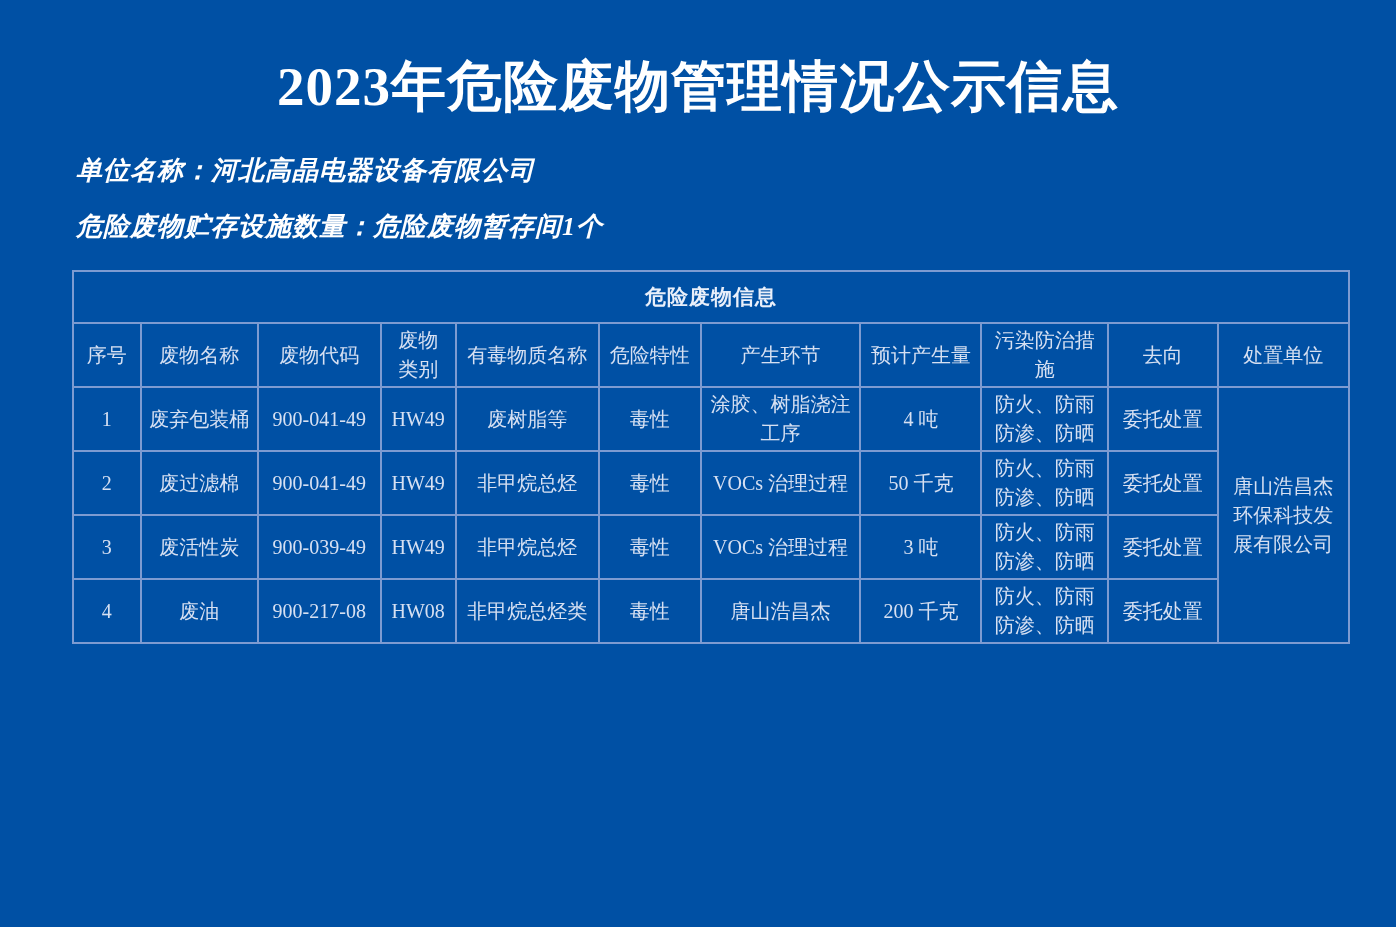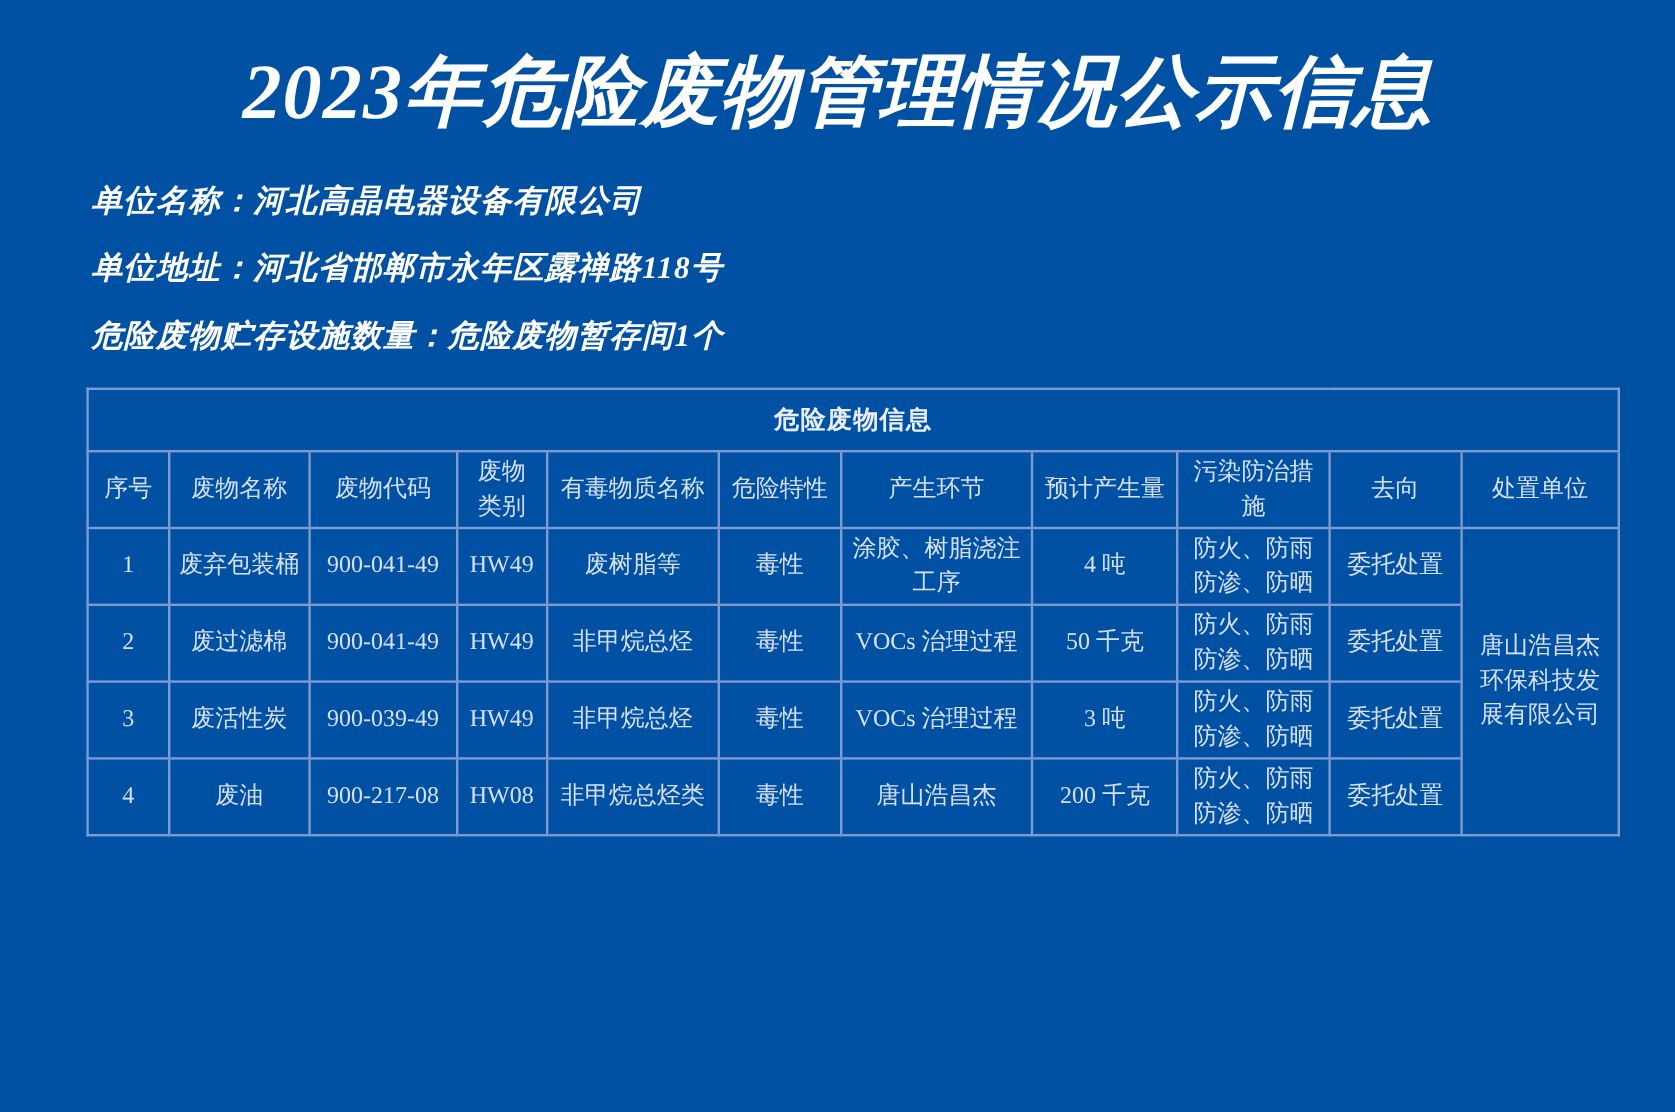--- a/index.html
+++ b/index.html
@@ -13,28 +13,27 @@
     overflow: hidden;
     font-family: "Liberation Serif", "DejaVu Serif", serif;
   }
   .page {
     position: relative;
     width: 1396px;
     height: 927px;
   }
   .page-title {
     margin: 0;
-    padding-top: 40px;
+    padding-top: 55px;
     text-align: center;
     color: #ffffff;
-    font-size: 65px;
+    font-size: 55px;
     font-weight: bold;
     line-height: 1.15;
     letter-spacing: 1px;
-    font-style: italic;
   }
   .info-block {
     margin: 40px 0 0 76px;
     font-style: italic;
   }
   .info-line {
     color: #ffffff;
     font-size: 26px;
     font-weight: bold;
     line-height: 1;
@@ -77,21 +76,20 @@
 </style>
 </head>
 <body>
 
 <div class="page">
 
   <h1 class="page-title">2023年危险废物管理情况公示信息</h1>
 
   <div class="info-block">
     <div class="info-line"><span>单位名称：</span><span>河北高晶电器设备有限公司</span></div>
-    <div class="info-line"><span>单位地址：</span><span>河北省邯郸市永年区露禅路118号</span></div>
     <div class="info-line"><span>危险废物贮存设施数量：</span><span>危险废物暂存间1个</span></div>
   </div>
 
   <table class="waste-table">
     <colgroup>
       <col style="width:5.3%">
       <col style="width:9.2%">
       <col style="width:9.6%">
       <col style="width:5.9%">
       <col style="width:11.2%">

